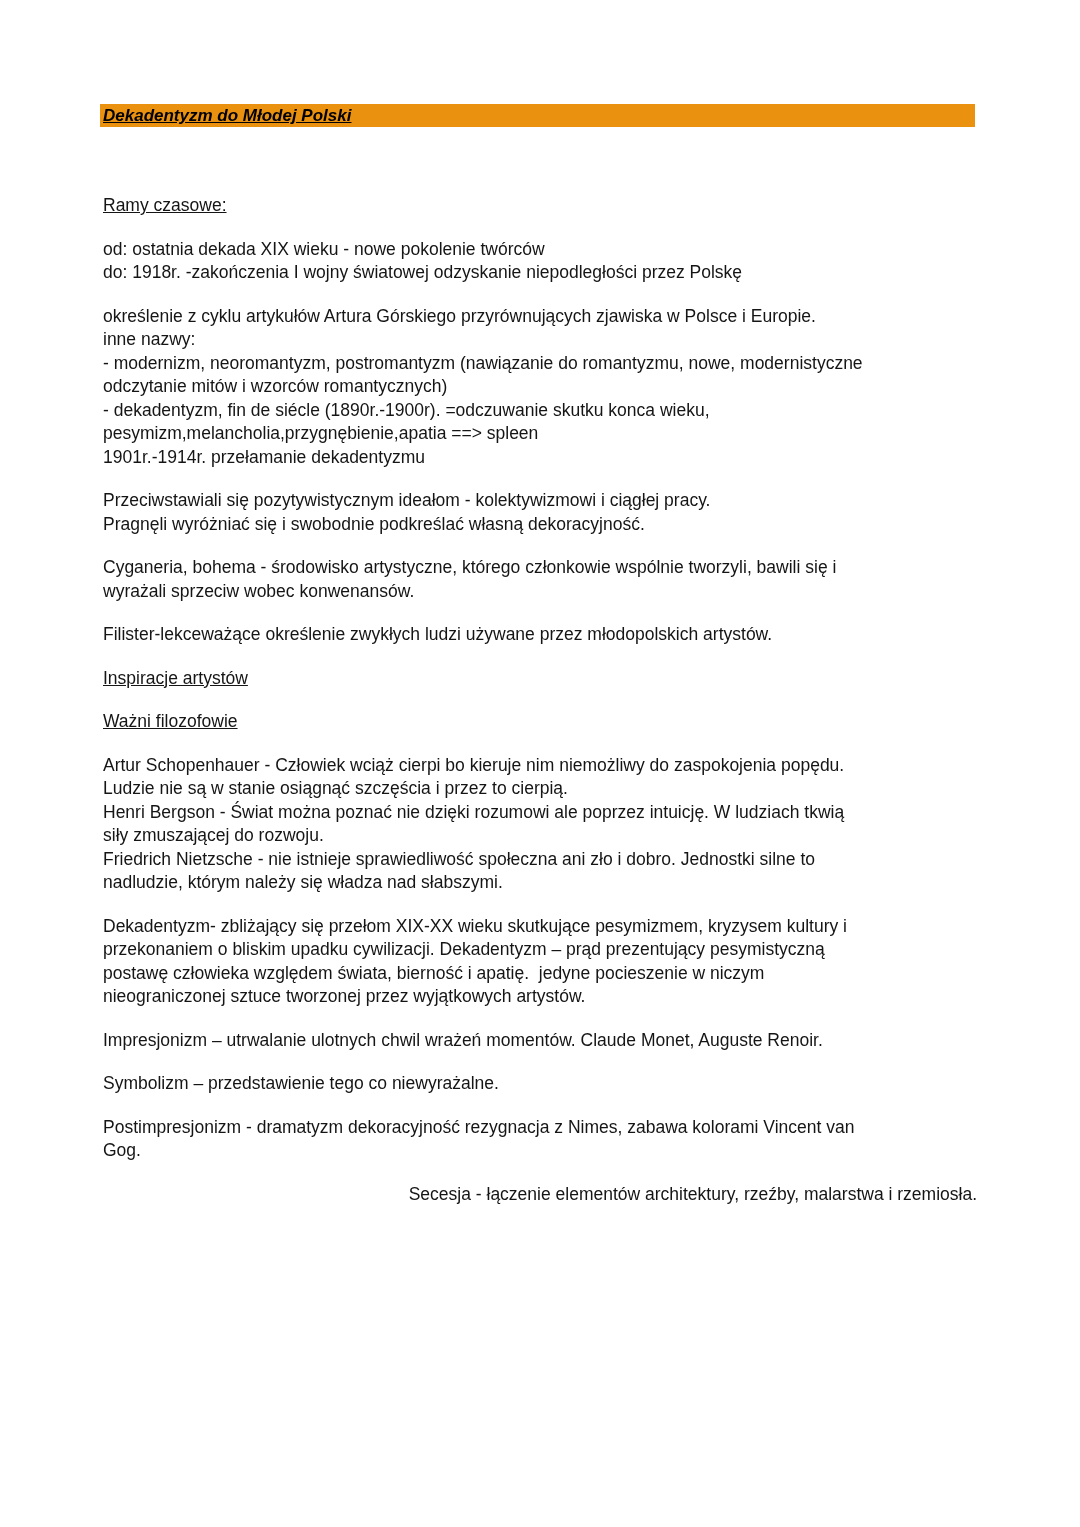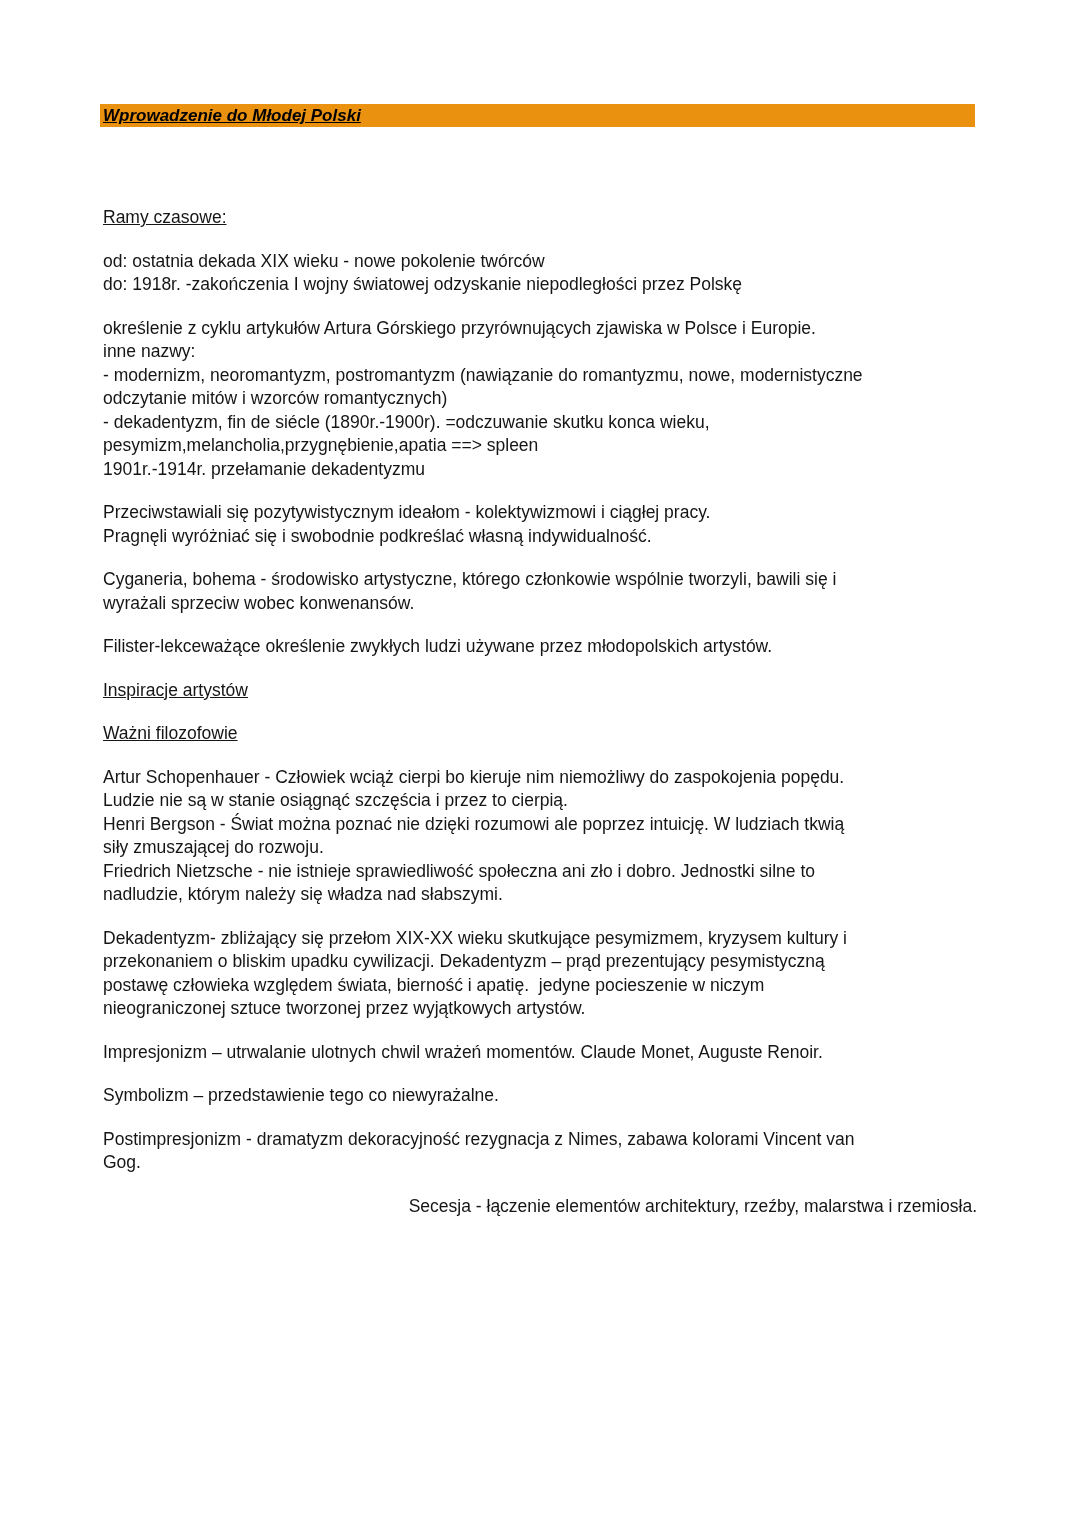--- a/index.html
+++ b/index.html
@@ -37,36 +37,36 @@
     top: 190px;
     width: 874px;
     font-size: 17.5px;
     line-height: 23.5px;
   }
   .heading {
     font-weight: normal;
     font-size: 17.5px;
     line-height: 23.5px;
     text-decoration: underline;
-    margin: 16px 0 20px 0;
+    margin: 4px 0 20px 0;
   }
   .para {
     white-space: pre-wrap;
     margin: 0 0 20px 0;
   }
   .gap-lg { margin-top: 18px; }
   section:last-child .para:last-child { margin-bottom: 0; text-align: right; }
 </style>
 </head>
 <body>
 
 <div class="page">
 
   <div class="title-bar" style="background: rgb(234, 146, 16);">
-    <span class="title-text">Wprowadzenie do Młodej Polski</span>
+    <span class="title-text">Dekadentyzm do Młodej Polski</span>
   </div>
 
   <div class="content">
 
     <section>
       <h2 class="heading">Ramy czasowe:</h2>
       <p class="para">od: ostatnia dekada XIX wieku - nowe pokolenie twórców
 do: 1918r. -zakończenia I wojny światowej odzyskanie niepodległości przez Polskę</p>
     </section>
 
@@ -75,21 +75,21 @@
 inne nazwy:
 - modernizm, neoromantyzm, postromantyzm (nawiązanie do romantyzmu, nowe, modernistyczne
 odczytanie mitów i wzorców romantycznych)
 - dekadentyzm, fin de siécle (1890r.-1900r). =odczuwanie skutku konca wieku,
 pesymizm,melancholia,przygnębienie,apatia ==&gt; spleen
 1901r.-1914r. przełamanie dekadentyzmu</p>
     </section>
 
     <section>
       <p class="para">Przeciwstawiali się pozytywistycznym ideałom - kolektywizmowi i ciągłej pracy.
-Pragnęli wyróżniać się i swobodnie podkreślać własną indywidualność.</p>
+Pragnęli wyróżniać się i swobodnie podkreślać własną dekoracyjność.</p>
       <p class="para">Cyganeria, bohema - środowisko artystyczne, którego członkowie wspólnie tworzyli, bawili się i
 wyrażali sprzeciw wobec konwenansów.</p>
       <p class="para">Filister-lekceważące określenie zwykłych ludzi używane przez młodopolskich artystów.</p>
     </section>
 
     <section>
       <h2 class="heading">Inspiracje artystów</h2>
     </section>
 
     <section>

